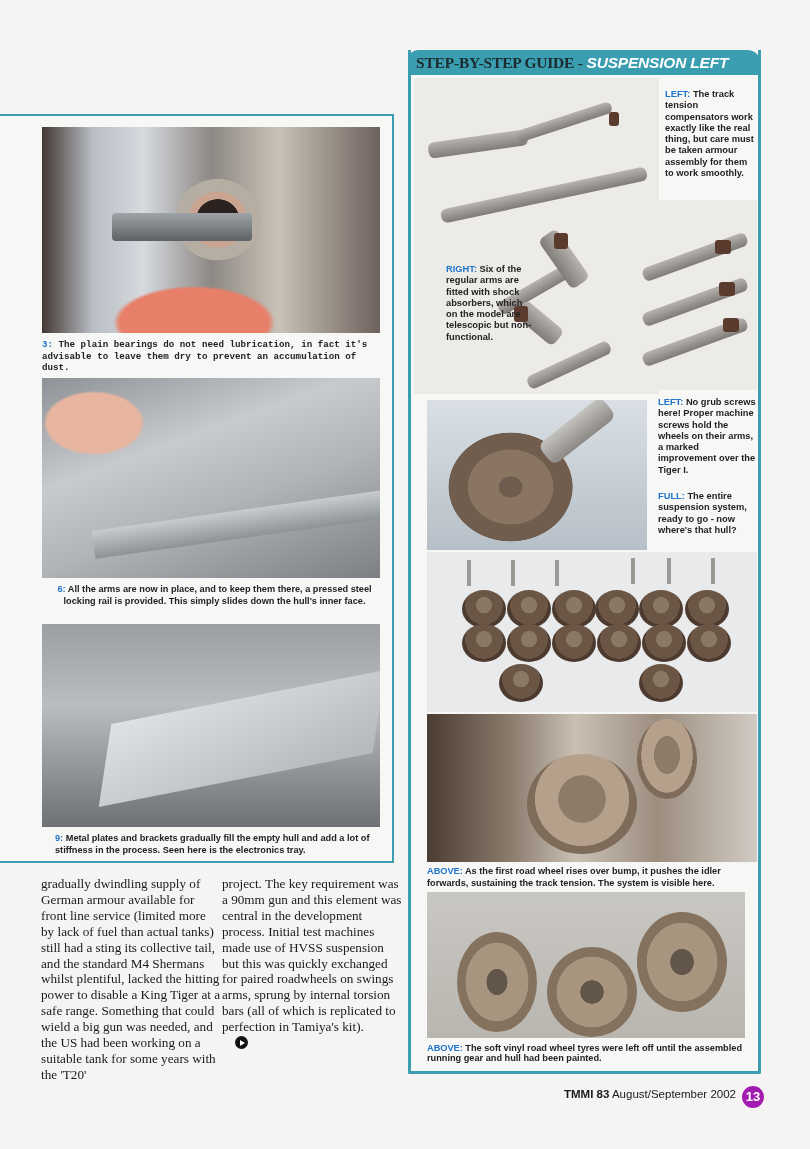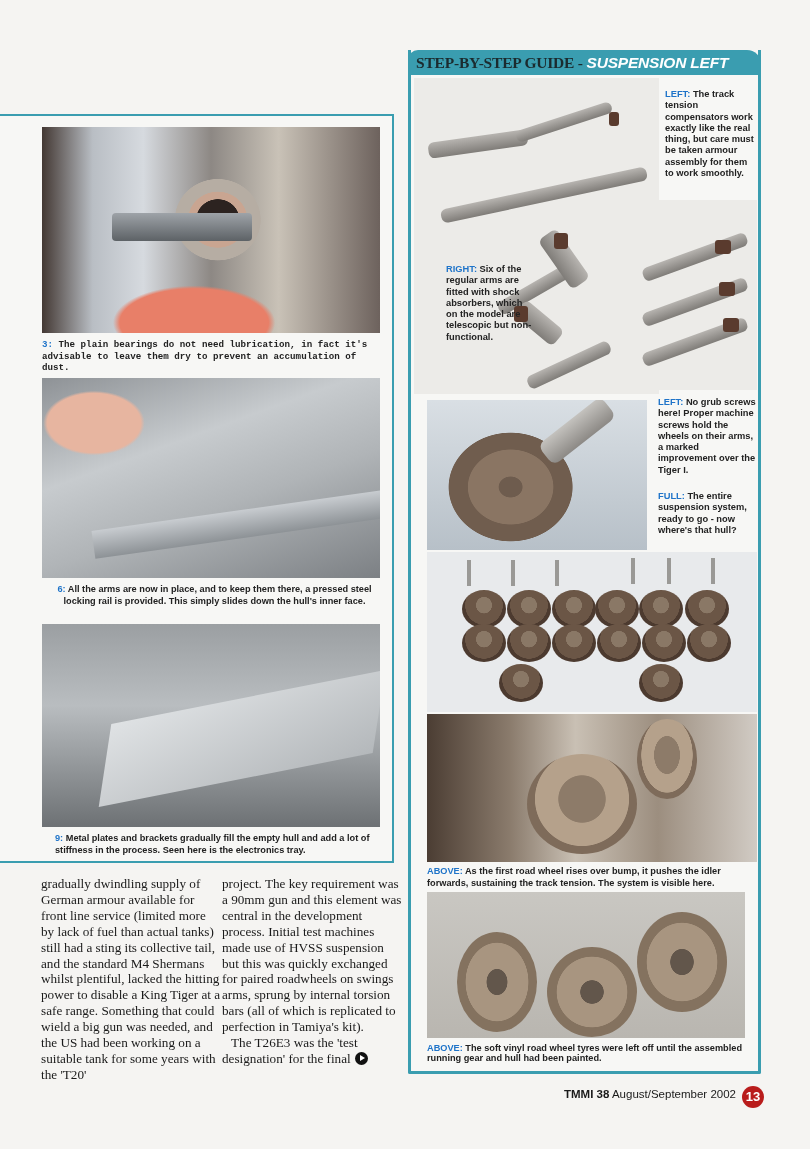--- a/index.html
+++ b/index.html
@@ -94,21 +94,21 @@
   }
 
   
   .footer {
     position: absolute; left: 564px; top: 1088px; font: 11.5px "Liberation Sans", sans-serif; color: #1a1a1a;
     white-space: nowrap;
   }
   .footer b { font-weight: bold; }
   .page-badge {
     position: absolute; left: 742px; top: 1086px; width: 22px; height: 22px; border-radius: 50%;
-    background: #b91c1c; color: #fff; font: bold 13px/22px "Liberation Sans", sans-serif; text-align: center;
+    background: #a21caf; color: #fff; font: bold 13px/22px "Liberation Sans", sans-serif; text-align: center;
   }
 </style>
 </head>
 <body>
 
 <div class="ghost-header">T26E3) FULL OPTION &amp; KIT NO.56015, 56016</div>
 
 <div class="left-frame"></div>
 
 <div class="photo ph-bearing" style="left:42px;top:127px;width:338px;height:206px;">
@@ -215,19 +215,19 @@
 </div>
 <div class="side-cap" style="left:427px;top:1043px;width:330px;font-size:9.2px;line-height:10px;">
   <span class="lbl">ABOVE:</span><span> The soft vinyl road wheel tyres were left off until the assembled running gear and hull had been painted.</span>
 </div>
 
 <div class="body-col" style="left:41px;">
   <span>gradually dwindling supply of German armour available for front line service (limited more by lack of fuel than actual tanks) still had a sting its collective tail, and the standard M4 Shermans whilst plentiful, lacked the hitting power to disable a King Tiger at a safe range. Something that could wield a big gun was needed, and the US had been working on a suitable tank for some years with the 'T20'</span>
 </div>
 <div class="body-col" style="left:222px;">
   <div>project. The key requirement was a 90mm gun and this element was central in the development process. Initial test machines made use of HVSS suspension but this was quickly exchanged for paired roadwheels on swings arms, sprung by internal torsion bars (all of which is replicated to perfection in Tamiya's kit).</div>
-  <div style="text-indent:9px;"><span>The T26E3 was the 'test designation' for the final</span><span class="continue-icon"></span></div>
+  <div style="text-indent:9px;"><span class="continue-icon"></span></div>
 </div>
 
 <div class="footer">
-  <b>TMMI 38</b><span> August/September 2002</span>
+  <b>TMMI 83</b><span> August/September 2002</span>
 </div>
 <div class="page-badge">13</div>
 
 </body></html>

